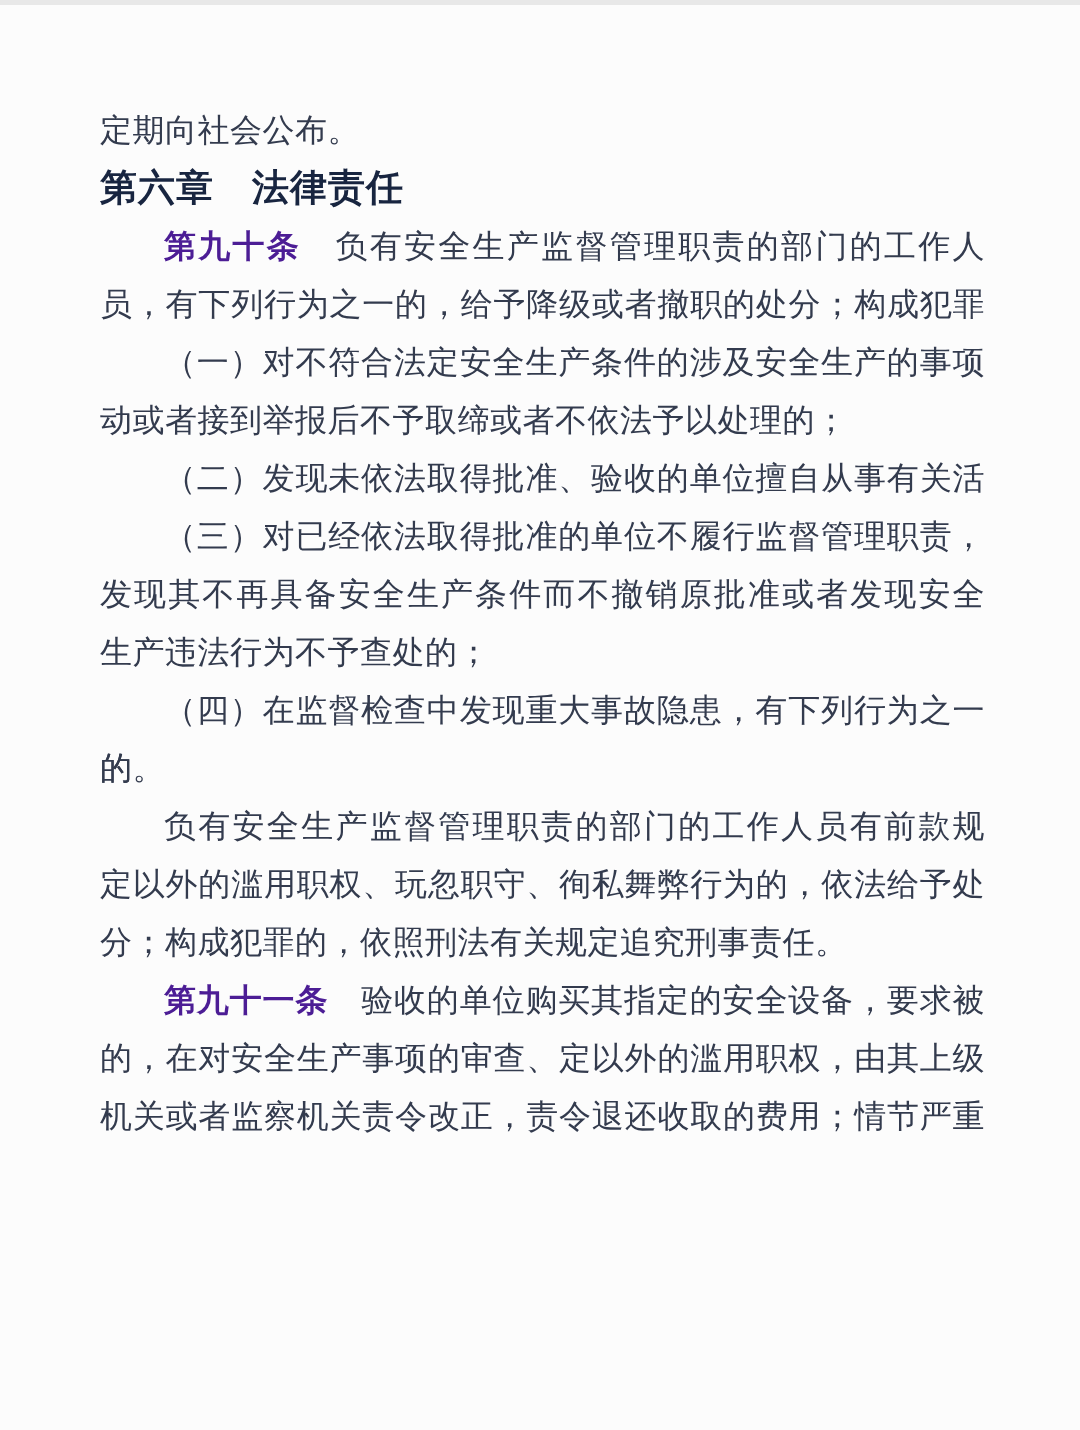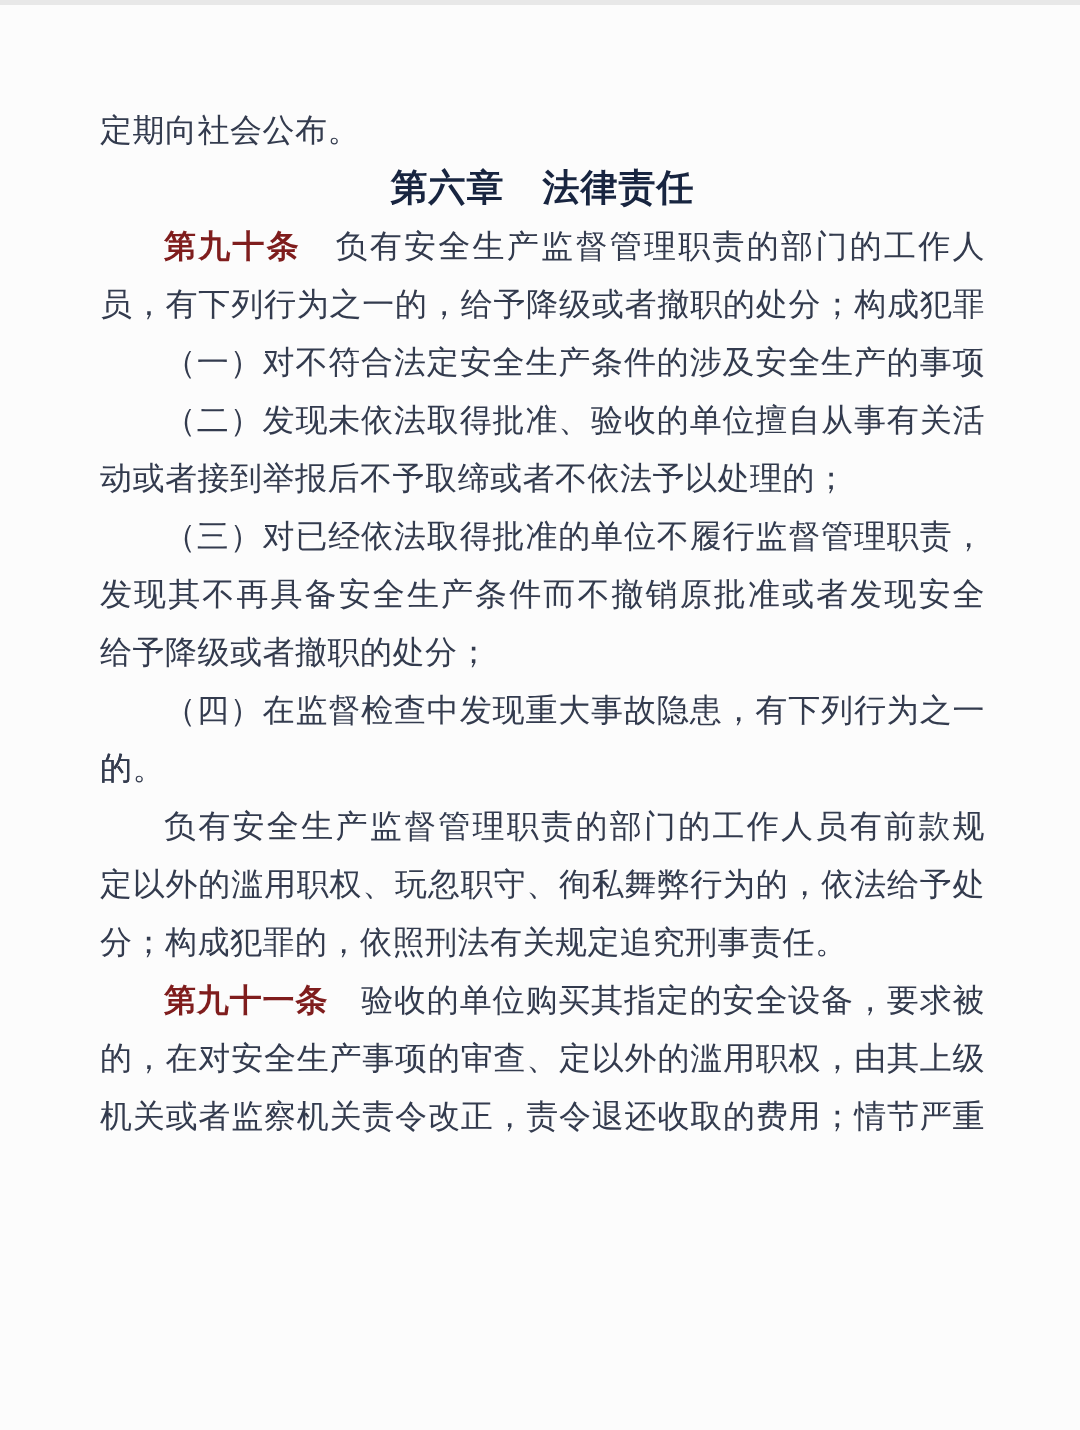--- a/index.html
+++ b/index.html
@@ -37,61 +37,61 @@
     white-space: normal;
     text-align: justify;
     text-align-last: justify;
   }
   
   .line.indent {
     text-indent: 2em;
   }
   
   .line.heading {
-    text-align: center;
+    text-align: left;
     font-family: "Liberation Sans", "DejaVu Sans", sans-serif;
     font-weight: bold;
     font-size: 37px;
     color: #182540;
     letter-spacing: 1px;
   }
   
   .article-num {
     font-family: Liberation Sans, sans-serif;
     font-weight: bold;
-    color: #7f1d1d;
+    color: #4c1d95;
   }
 </style>
 </head>
 <body>
 
 <div class="page">
   <div class="content">
 
     <div class="line">定期向社会公布。</div>
 
     <div class="line heading">第六章　法律责任</div>
 
     <div class="line j indent"><span class="article-num">第九十条</span><span>　负有安全生产监督管理职责的部门的工作人</span></div>
 
     <div class="line j">员，有下列行为之一的，给予降级或者撤职的处分；构成犯罪</div>
 
 
     <div class="line j indent">（一）对不符合法定安全生产条件的涉及安全生产的事项</div>
 
 
+    <div class="line">动或者接到举报后不予取缔或者不依法予以处理的；</div>
+
     <div class="line j indent">（二）发现未依法取得批准、验收的单位擅自从事有关活</div>
-
-    <div class="line">动或者接到举报后不予取缔或者不依法予以处理的；</div>
 
     <div class="line j indent">（三）对已经依法取得批准的单位不履行监督管理职责，</div>
 
     <div class="line j">发现其不再具备安全生产条件而不撤销原批准或者发现安全</div>
 
-    <div class="line">给予降级或者撤职的处分；</div>
+    <div class="line">生产违法行为不予查处的；</div>
 
     <div class="line j indent">（四）在监督检查中发现重大事故隐患，有下列行为之一的</div>
 
     <div class="line">的。</div>
 
     <div class="line j indent">负有安全生产监督管理职责的部门的工作人员有前款规</div>
 
     <div class="line j">定以外的滥用职权、玩忽职守、徇私舞弊行为的，依法给予处</div>
 
     <div class="line">分；构成犯罪的，依照刑法有关规定追究刑事责任。</div>

